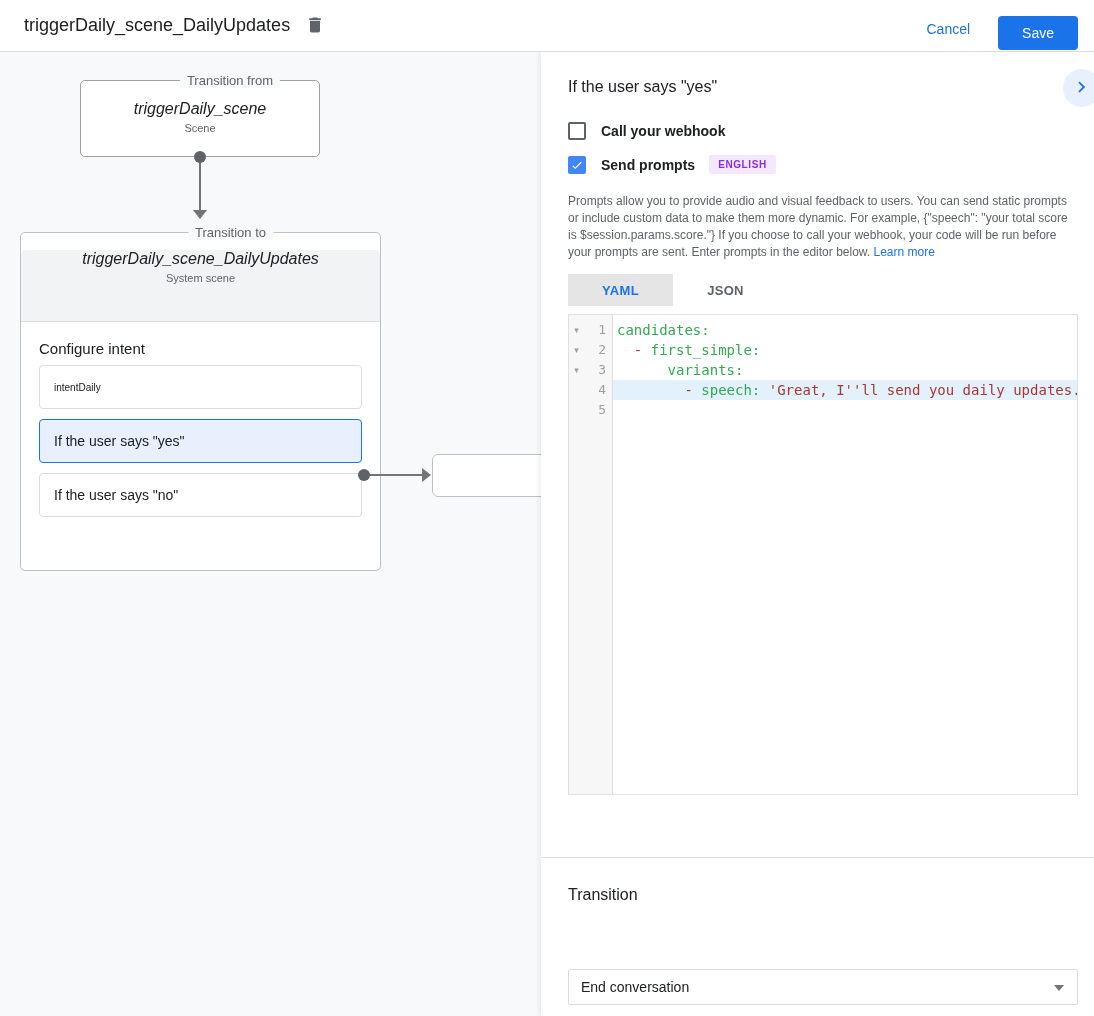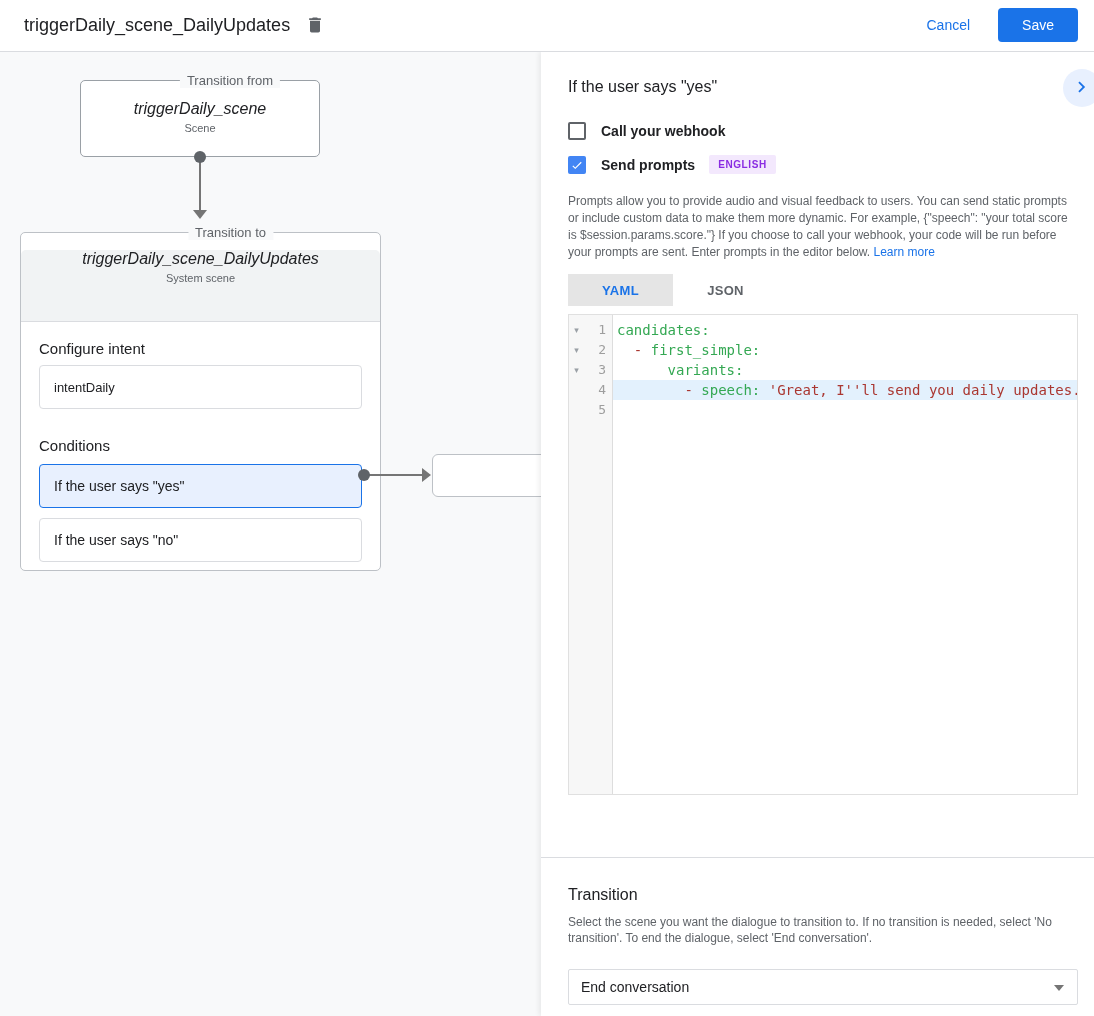--- a/index.html
+++ b/index.html
@@ -9,21 +9,21 @@
   
   .topbar { position:absolute; left:0; top:0; width:1094px; height:52px;
     background:#fff; border-bottom:1px solid #dadce0; z-index:30; }
   .topbar-title { position:absolute; left:24px; top:15px; font-size:18px; color:#202124; }
   .trash-btn { position:absolute; left:303px; top:14px; width:24px; height:24px;
     border:none; background:transparent; cursor:pointer; }
   .topbar-actions { position:absolute; right:16px; top:8px; display:flex; align-items:center; }
   .cancel-btn { border:none; background:transparent; color:#1a73e8; font-size:14px;
     font-weight:500; margin-right:28px; cursor:pointer; font-family:inherit; }
   .save-btn { background:#1a73e8; color:#fff; border:none; border-radius:4px;
-    font-size:14px; font-weight:500; padding:9px 24px; cursor:pointer; font-family:inherit; }
+    font-size:14px; font-weight:500; padding:9px 24px; cursor:pointer; font-family:inherit;margin-top:8px; }
 
   
   .canvas { position:absolute; left:0; top:52px; width:541px; height:964px;
     background:#f8f9fa; overflow:hidden; }
   .node { position:absolute; background:#fff; border-radius:5px; }
   .legend { position:absolute; top:-8px; left:50%; transform:translateX(-50%);
     background:#f8f9fa; padding:0 7px; font-size:13px; color:#5f6368; white-space:nowrap;margin-left:30px; }
   .from-node { left:80px; top:28px; width:240px; height:77px; border:1px solid #9aa0a6; }
   .node-title { text-align:center; font-size:16px; color:#202124; margin-top:19px;font-style:italic; }
   .node-sub { text-align:center; font-size:11px; color:#5f6368; margin-top:4px; }
@@ -36,21 +36,21 @@
     border-left:7px solid transparent; border-right:7px solid transparent;
     border-top:9px solid #757575; }
 
   .to-card { left:20px; top:180px; width:361px; height:339px; border:1px solid #bdc1c6; }
   .to-card-header { height:72px; background:#f1f3f4; border-bottom:1px solid #dadce0;
     border-radius:5px 5px 0 0; }
   .to-card-header .node-title { margin-top:17px; }
   .to-card-body { padding:18px; }
   .section-label { font-size:15px; color:#202124; }
   .intent-input { display:block; width:100%; height:44px; margin-top:8px;
-    border:1px solid #dadce0; border-radius:4px; background:#fff; font-size:13px;
+    border:1px solid #dadce0; border-radius:4px; background:#fff; font-size:10px;
     color:#202124; padding:0 14px; font-family:inherit; }
   .conditions-label { margin-top:28px; }
   .cond-row { height:44px; margin-top:10px; border-radius:4px; display:flex;
     align-items:center; padding:0 14px; font-size:14px; color:#202124; cursor:pointer; }
   .cond-selected { background:#e8f0fe; border:1px solid #1a73e8; }
   .cond-normal { background:#fff; border:1px solid #dadce0; }
 
   .c-dot { position:absolute; left:358px; top:417px; width:12px; height:12px;
     border-radius:50%; background:#5f6368; z-index:6; }
   .c-line { position:absolute; left:364px; top:422px; width:60px; height:2px;
@@ -157,21 +157,20 @@
 
   <div class="node to-card">
     <span class="legend">Transition to</span>
     <div class="to-card-header">
       <div class="node-title">triggerDaily_scene_DailyUpdates</div>
       <div class="node-sub">System scene</div>
     </div>
     <div class="to-card-body">
       <div class="section-label">Configure intent</div>
       <input class="intent-input" readonly="" value="intentDaily" style="">
-      <div class="section-label conditions-label">Conditions</div>
       <div class="cond-row cond-selected">
         <span>If the user says "yes"</span>
       </div>
       <div class="cond-row cond-normal">
         <span>If the user says "no"</span>
       </div>
     </div>
   </div>
 
   <div class="c-dot"></div>
@@ -246,19 +245,18 @@
         <span class="lnum">5</span>
       </div>
       <div class="code-cell"></div>
     </div>
   </div>
 
 
   <div class="panel-divider"></div>
 
   <div class="transition-title">Transition</div>
-  <div class="transition-desc">Select the scene you want the dialogue to transition to. If no transition is needed, select 'No transition'. To end the dialogue, select 'End conversation'.</div>
 
   <div class="scene-select">
     <span>End conversation</span>
     <span class="select-caret"></span>
   </div>
 </div>
 
 </body></html>

